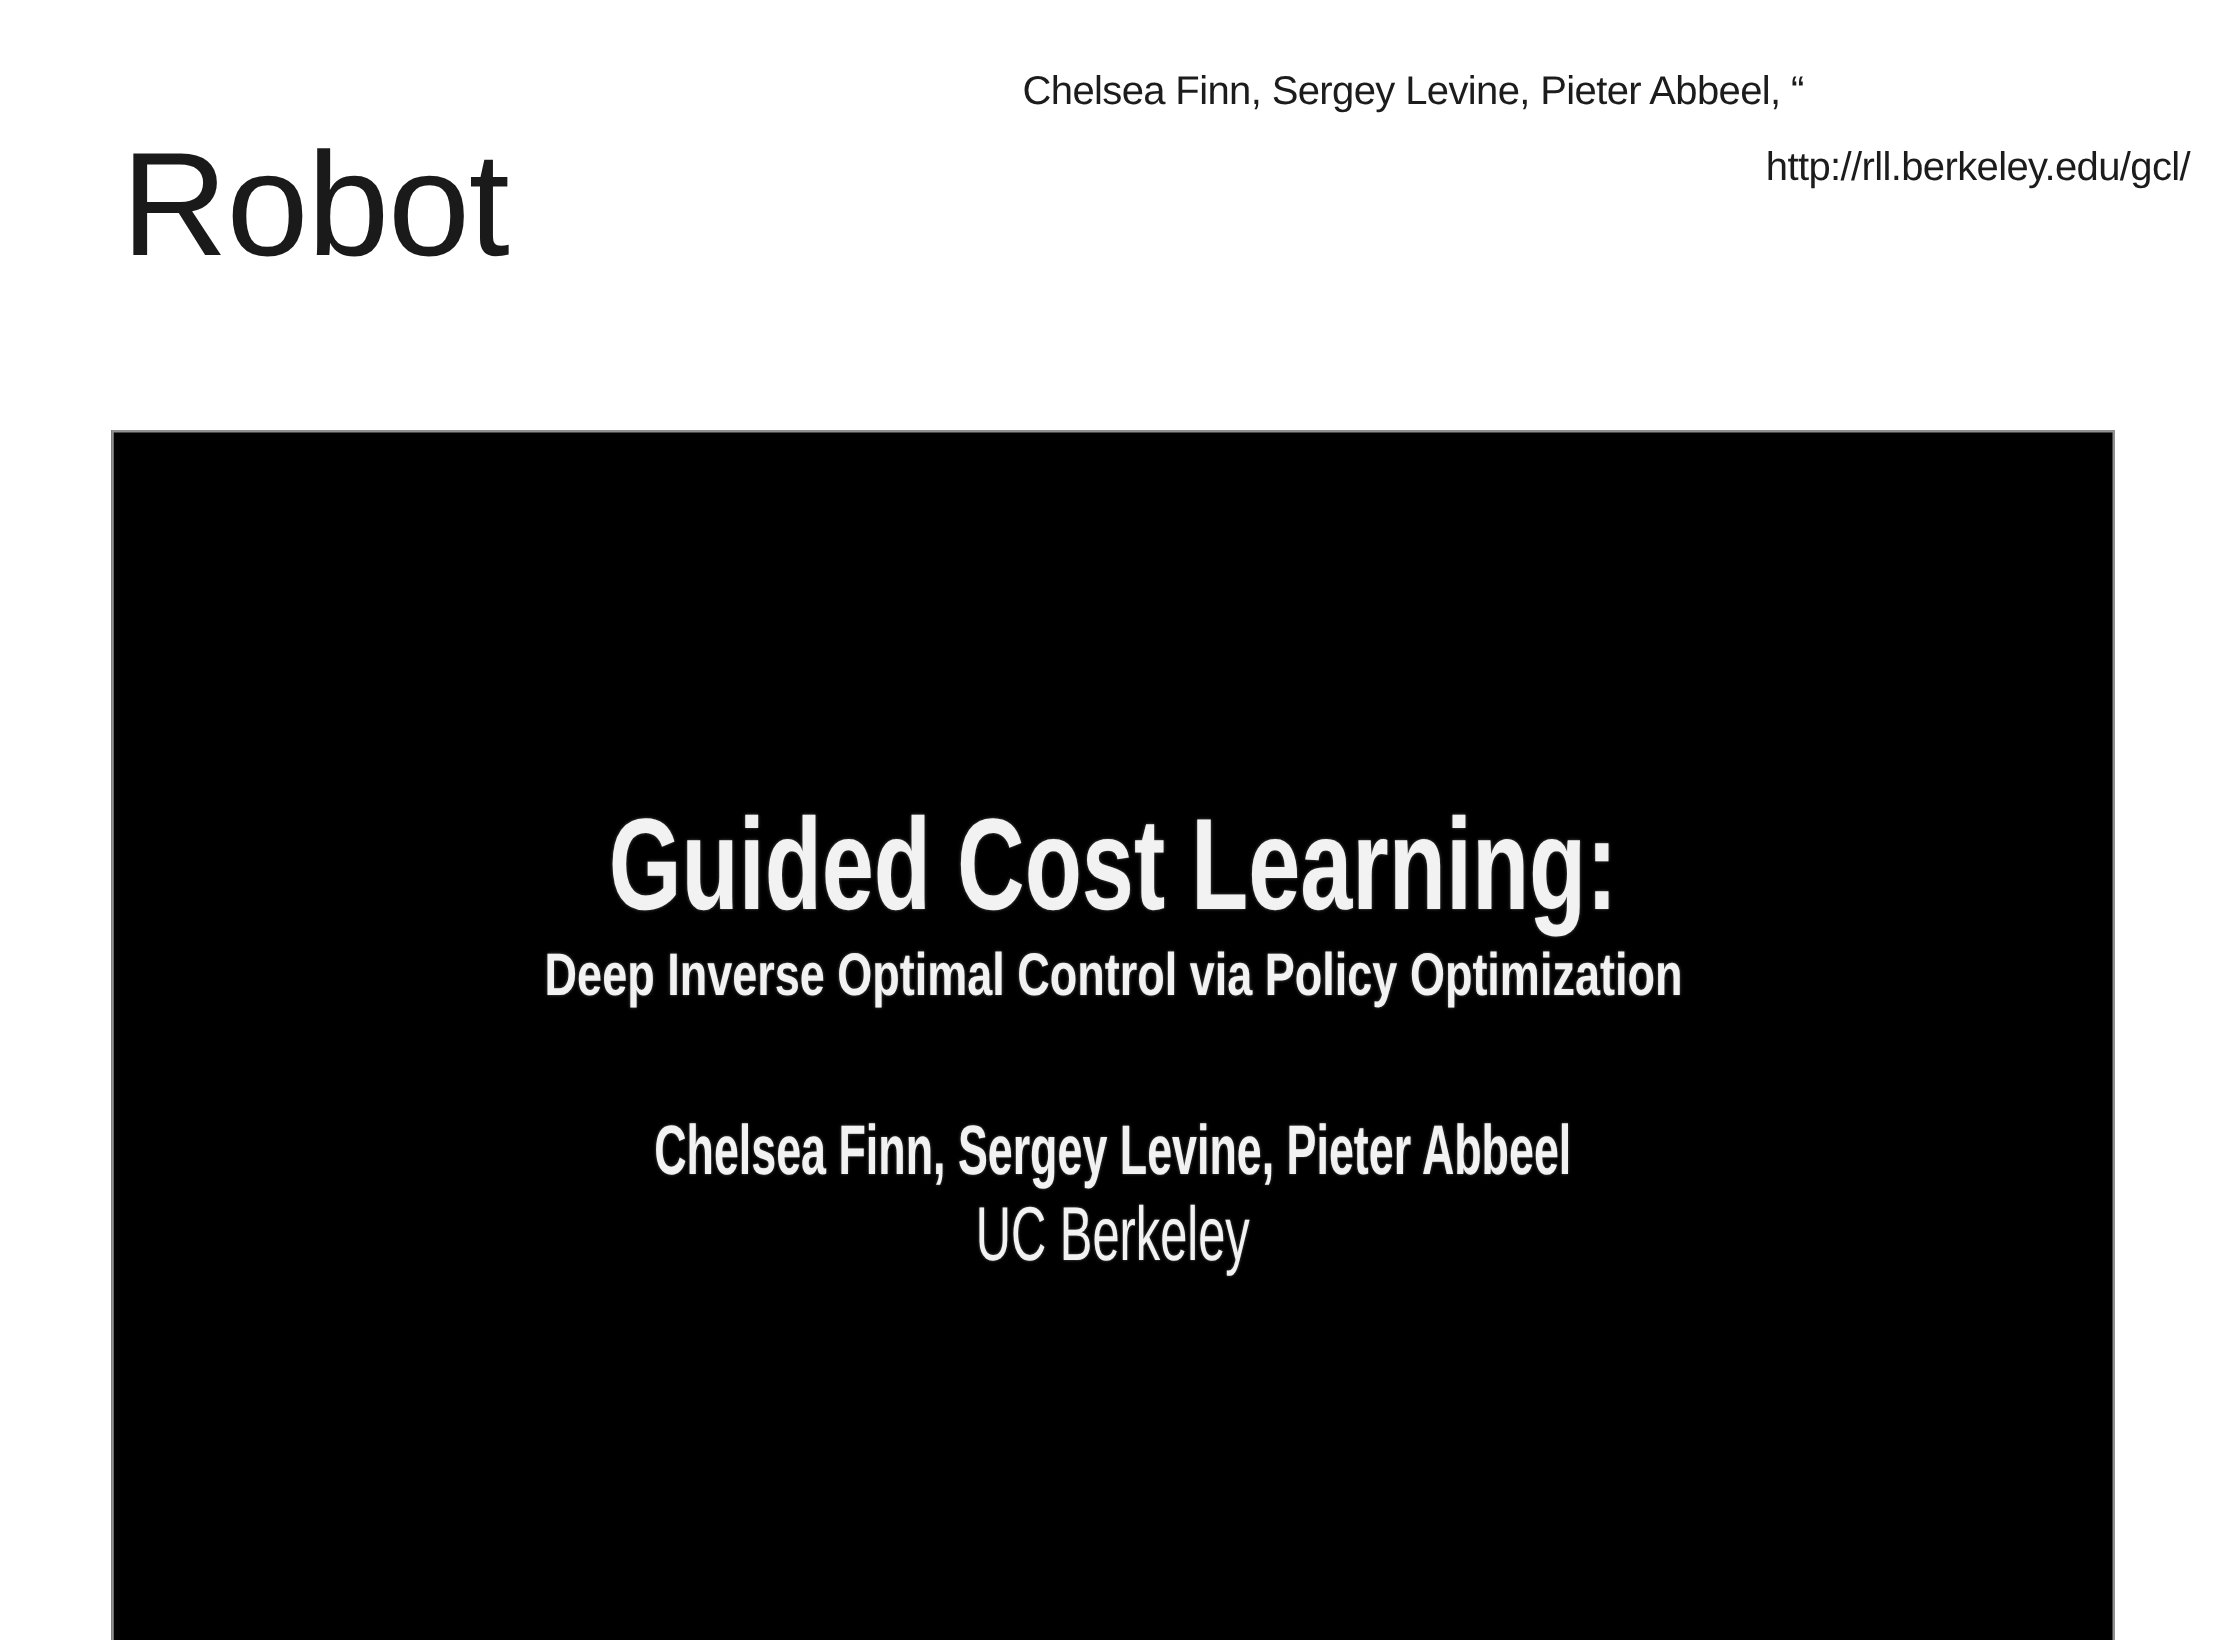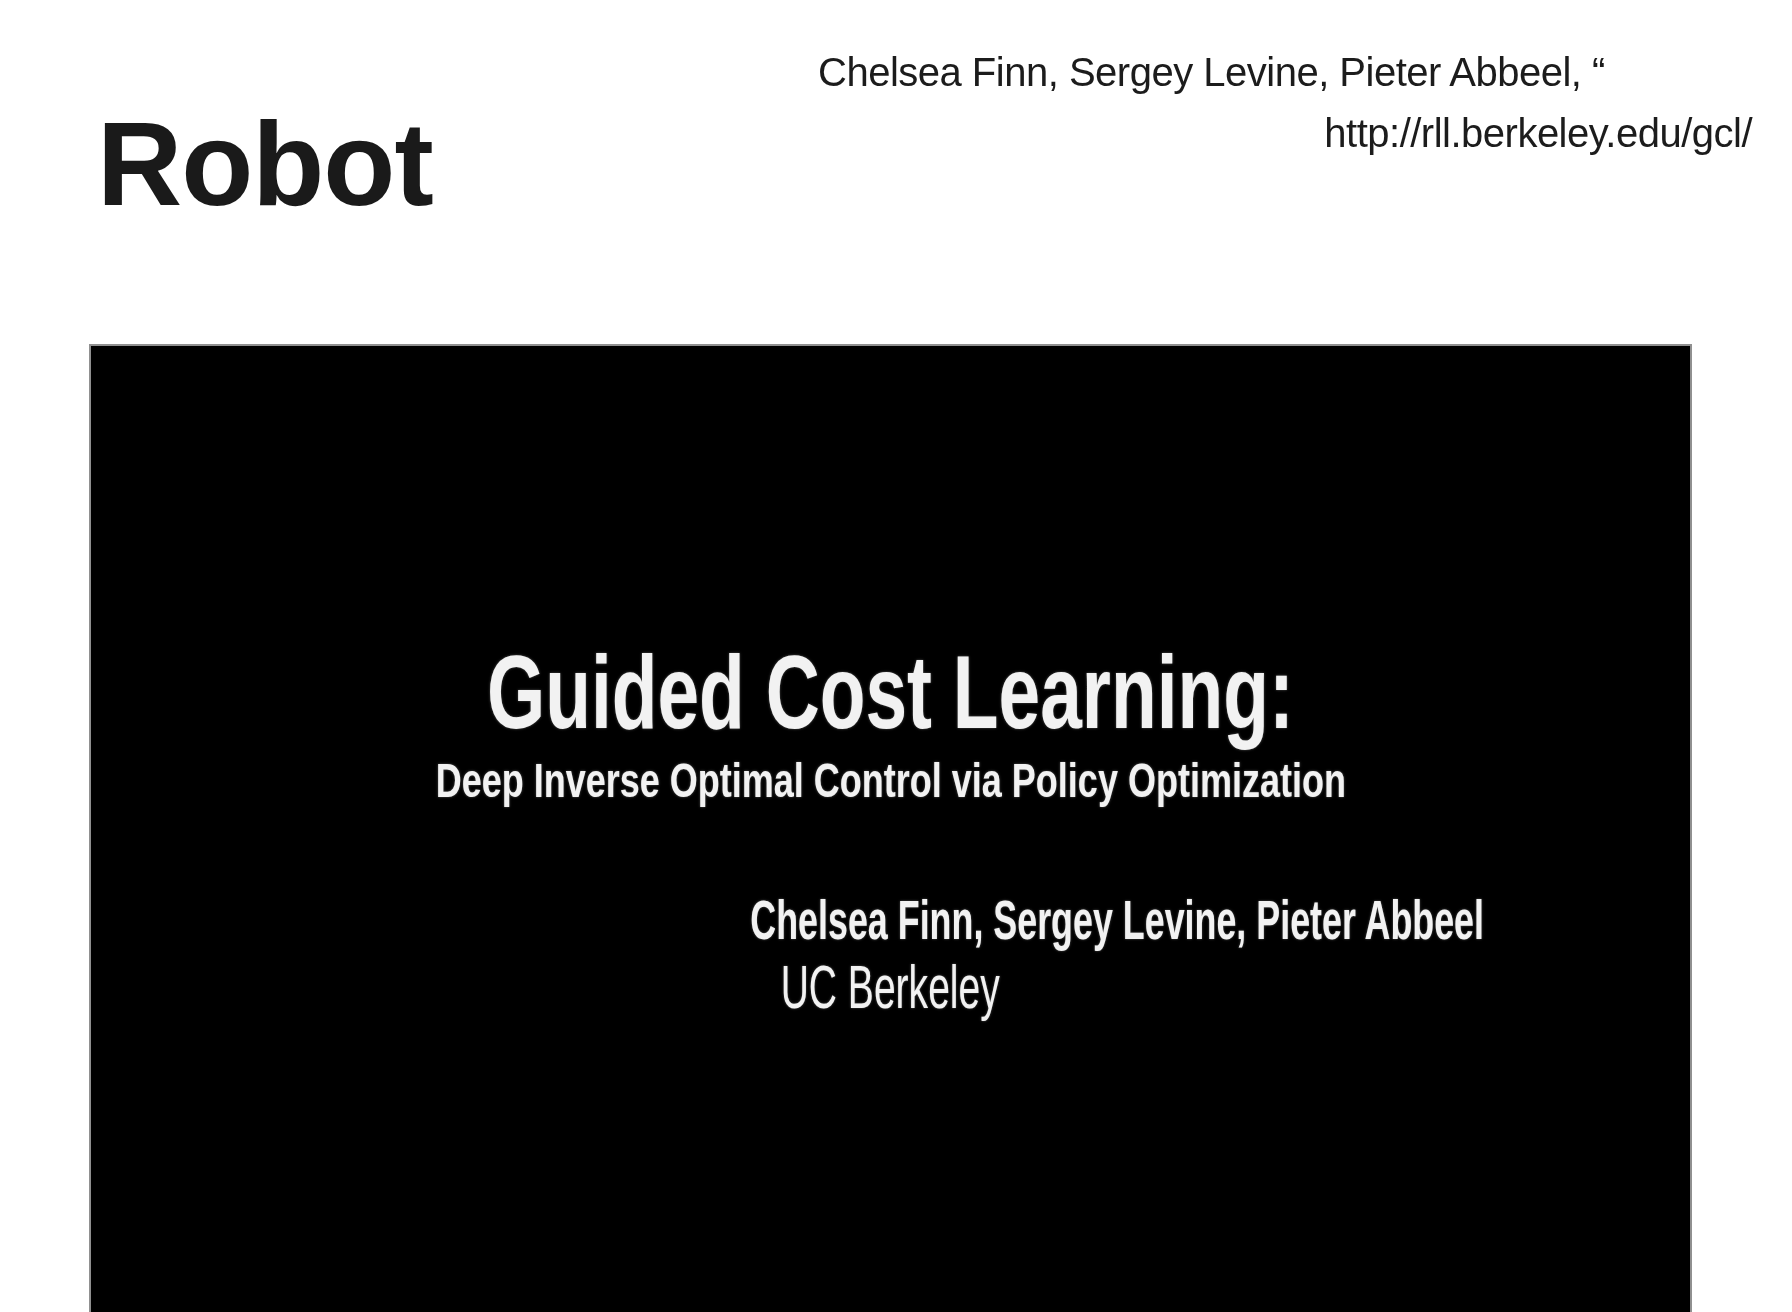--- a/index.html
+++ b/index.html
@@ -19,30 +19,30 @@
   }
   .slide {
     position: relative;
     width: 1792px; height: 1312px;
     background: var(--slide-background);
   }
   .heading {
     position: absolute;
     left: 97px; top: 100px;
     font-size: 118px;
-    font-weight: 700;
+    font-weight: 400;
     letter-spacing: -1px;
     line-height: 1.1;
     color: var(--heading-text);
   }
   .citation {
     position: absolute;
     left: 818px; top: 42px;
     width: 934px;
-    font-size: 40px;
+    font-size: 32px;
     line-height: 61px;
     letter-spacing: -0.5px;
     color: var(--citation-text);
   }
   .cit-line { white-space: nowrap; }
   .cit-url  { text-align: right; white-space: nowrap; }
   .video-frame {
     position: absolute;
     left: 89px; top: 344px;
     width: 1603px; height: 1003px;
@@ -60,21 +60,21 @@
   }
   .cond {
     display: inline-block;
     white-space: nowrap;
     transform-origin: 50% 50%;
   }
   .v-title    { top: 294px; font-size: 104px; font-weight: 700; }
   .v-title    .cond { transform: scaleX(0.72); }
   .v-subtitle { top: 411px; font-size: 48px;  font-weight: 700; }
   .v-subtitle .cond { transform: scaleX(0.75); }
-  .v-authors  { top: 546px; font-size: 56px;  font-weight: 700; text-align: right; }
+  .v-authors  { top: 546px; font-size: 56px;  font-weight: 700; }
   .v-authors  .cond { transform: scaleX(0.64); }
   .v-affil    { top: 611px; font-size: 61px;  font-weight: 400; }
   .v-affil    .cond { transform: scaleX(0.64); }
 </style>
 </head>
 <body>
 
 <div class="slide">
 
   <div class="heading">Robot</div>

